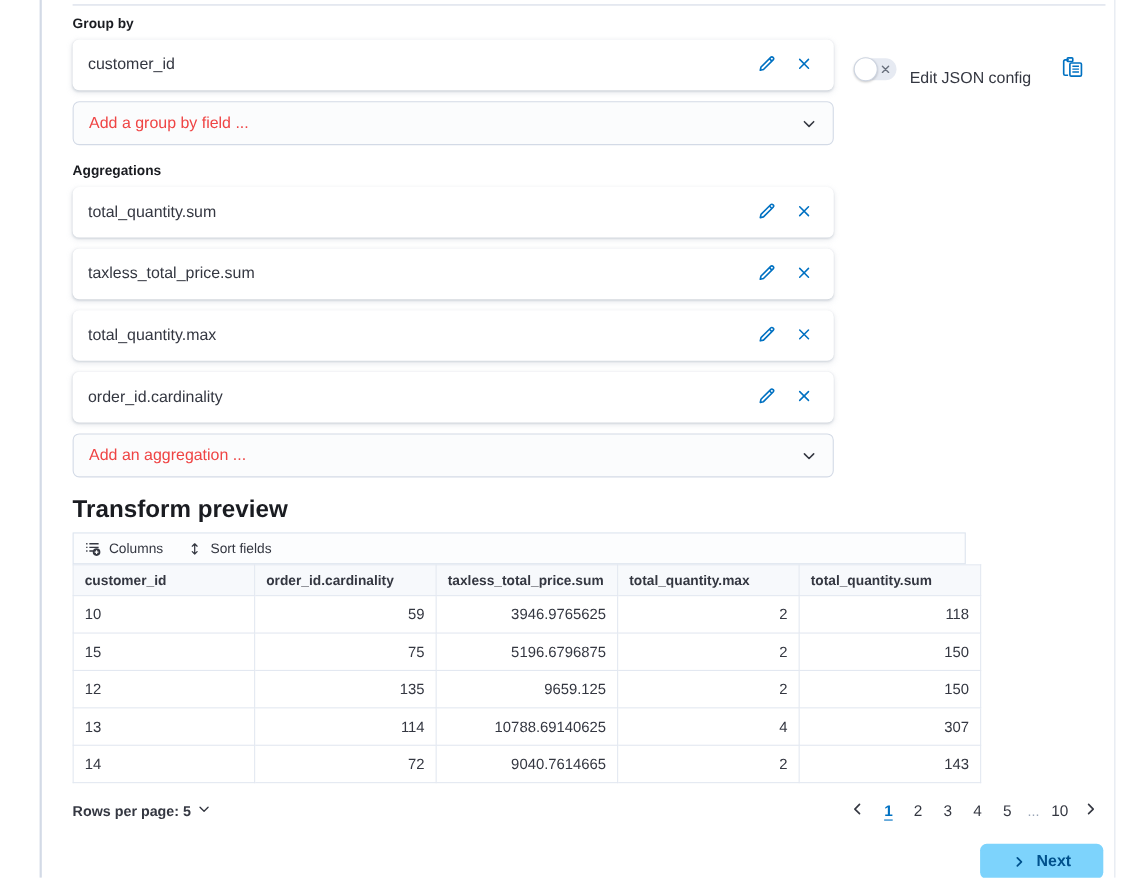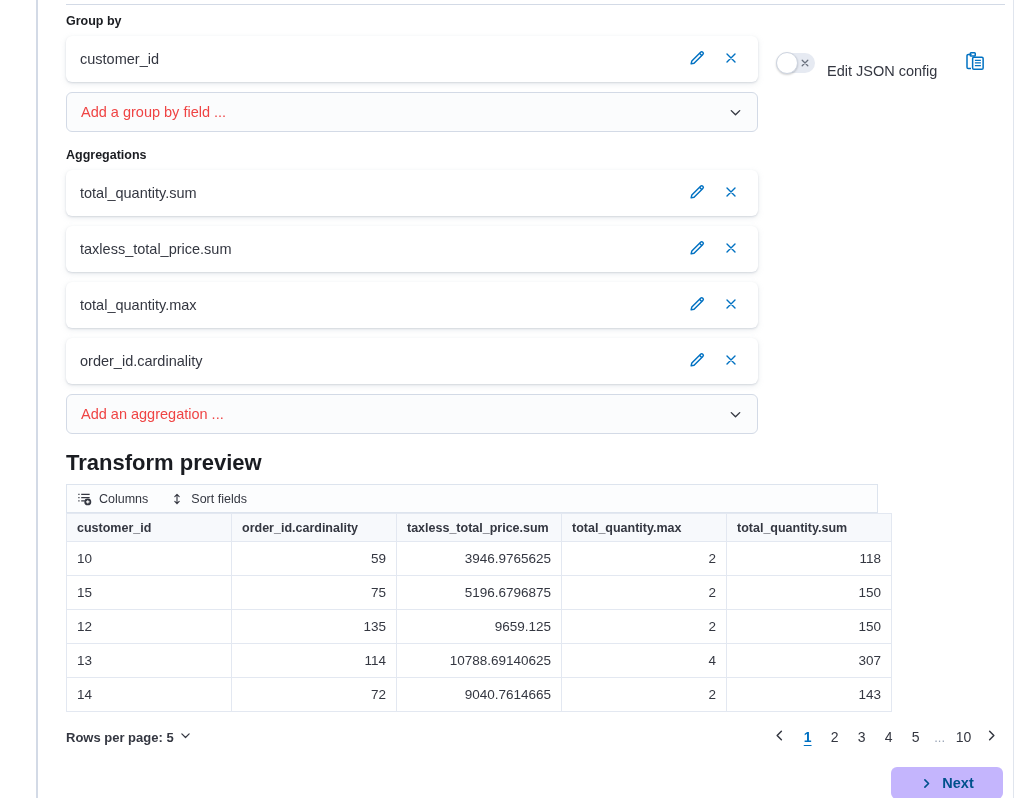--- a/index.html
+++ b/index.html
@@ -78,21 +78,21 @@
   .page-btn {
     background:none; border:none; cursor:pointer; font-family:inherit;
     font-size:14px; color:#343741; min-width:21px; height:24px; text-align:center; padding:0 2px;
   }
   .page-btn.active { color:#0071c2; font-weight:700; text-decoration:underline; text-underline-offset:3px; }
   .page-ellipsis { color:#9aa5b6; font-size:13px; padding:0 2px; }
 
   .footer-actions { width:937px; display:flex; justify-content:flex-end; margin-top:18px; }
   .next-btn {
     width:112px; height:32px; border:none; border-radius:6px; cursor:pointer;
-    background:#c4b5fd; color:#00518c; font-weight:700; font-size:14.5px; font-family:inherit;
+    background:#7dd3fc; color:#00518c; font-weight:700; font-size:14.5px; font-family:inherit;
     display:flex; align-items:center; justify-content:center; gap:9px;
   }
   .next-btn .nb-icon { display:flex; }
 </style>
 </head>
 <body>
 
 <div class="rule-left"></div>
 <div class="rule-right"></div>
 <div class="rule-top"></div>

